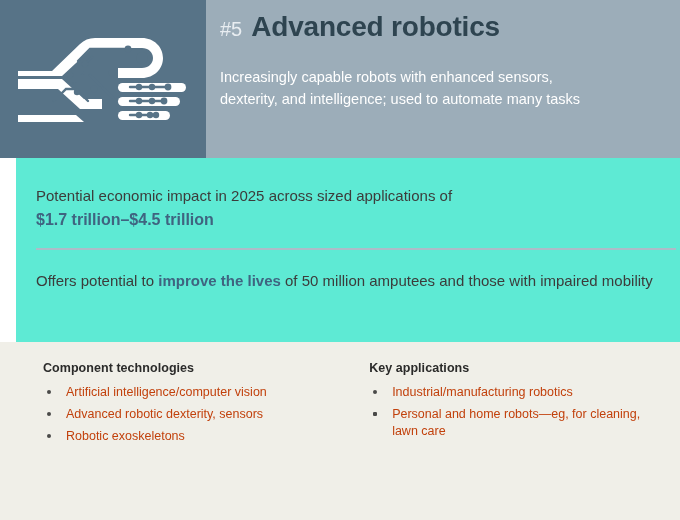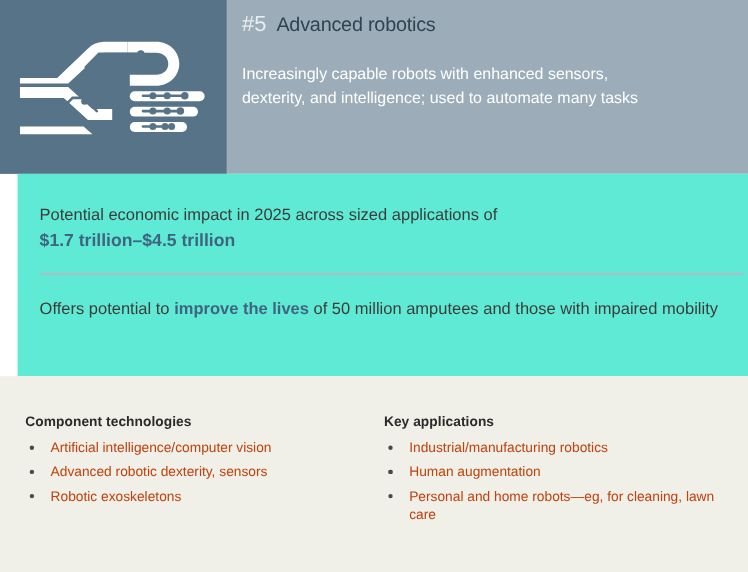--- a/index.html
+++ b/index.html
@@ -56,22 +56,22 @@
     gap: 9px;
     white-space: nowrap;
   }
   #rank-number {
     font-size: 20px;
     font-weight: 400;
     color: #e8edf1;
     letter-spacing: 0px;
   }
   #title-text {
-    font-size: 18px;
-    font-weight: 400;
+    font-size: 28px;
+    font-weight: 700;
     color: #2e4450;
     letter-spacing: -0.2px;
   }
   #header-description {
     margin-top: 24px;
     font-size: 14.5px;
     line-height: 21.5px;
     color: #ffffff;
     font-weight: 400;
     max-width: 360px;
@@ -132,21 +132,22 @@
     position: absolute;
     left: 0;
     top: 342px;
     width: 680px;
     height: 178px;
     background: #f0efe8;
     display: flex;
   }
   .list-col {
     box-sizing: border-box;
-    padding-top: 34px;
+    padding-top: 19px;
+    margin-left: 20px;
   }
   #col-component {
     width: 340px;
     padding-left: 23px;
     padding-right: 8px;
   }
   #col-applications {
     width: 340px;
     padding-left: 9px;
     padding-right: 18px;
@@ -260,19 +261,19 @@
           <li><span class="dot"></span><span>Advanced robotic dexterity, sensors</span></li>
           <li><span class="dot"></span><span>Robotic exoskeletons</span></li>
         </ul>
     </div>
 
     <div class="list-col" id="col-applications">
       <div class="col-heading">Key applications</div>
       <ul class="bullets" id="applications-list">
           <li><span class="dot"></span><span>Industrial/manufacturing robotics</span></li>
           <li><span class="dot"></span></li>
-          <li><span class="dot"></span><span>Human augmentation</span></li>
+          <li><span class="dot"></span></li>
           <li><span class="dot"></span><span>Personal and home robots—eg, for cleaning, lawn care</span></li>
         </ul>
     </div>
 
   </div>
 </div>
 
 </body></html>

